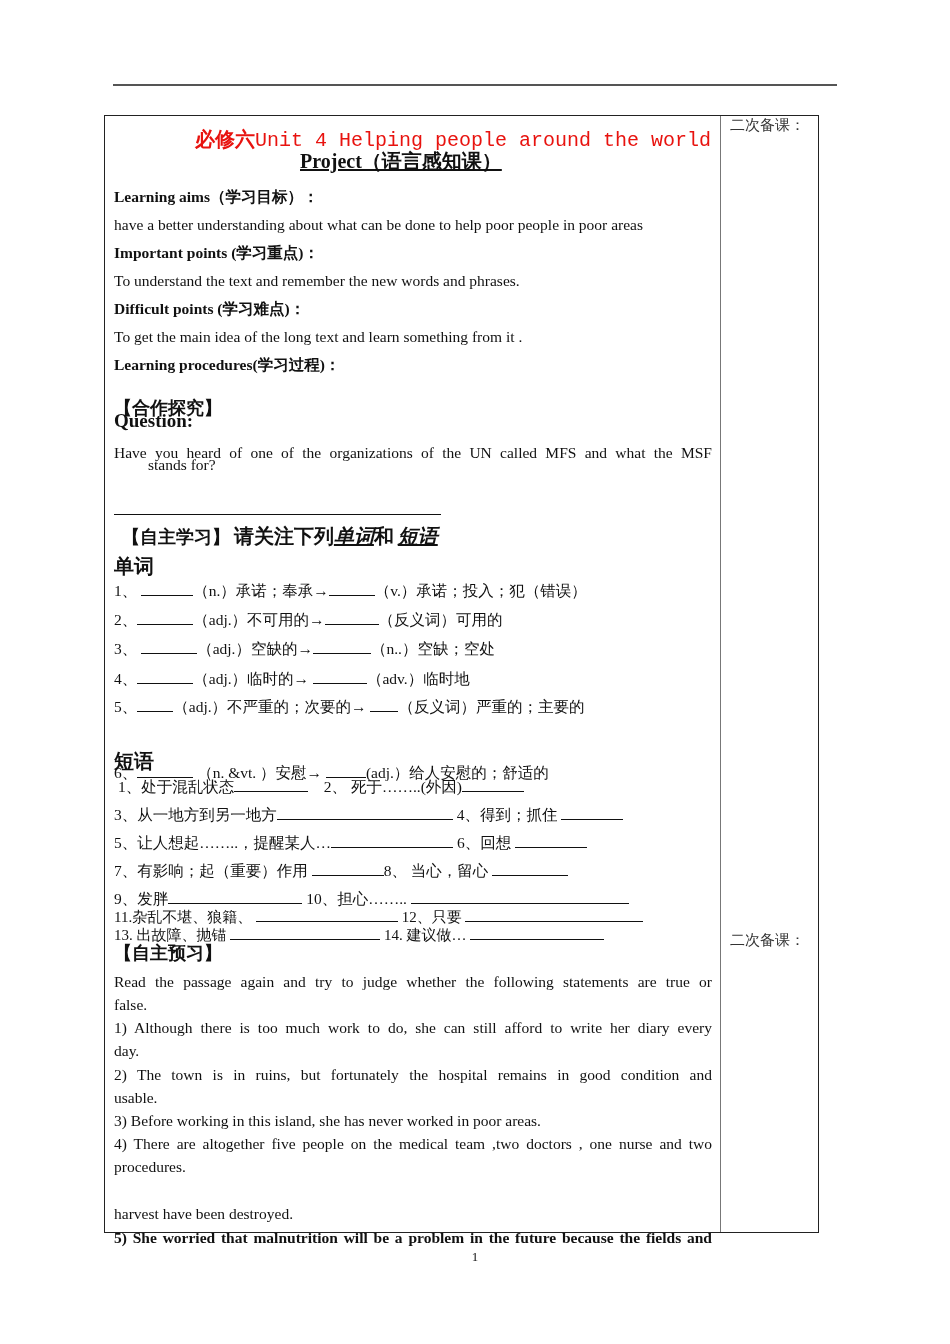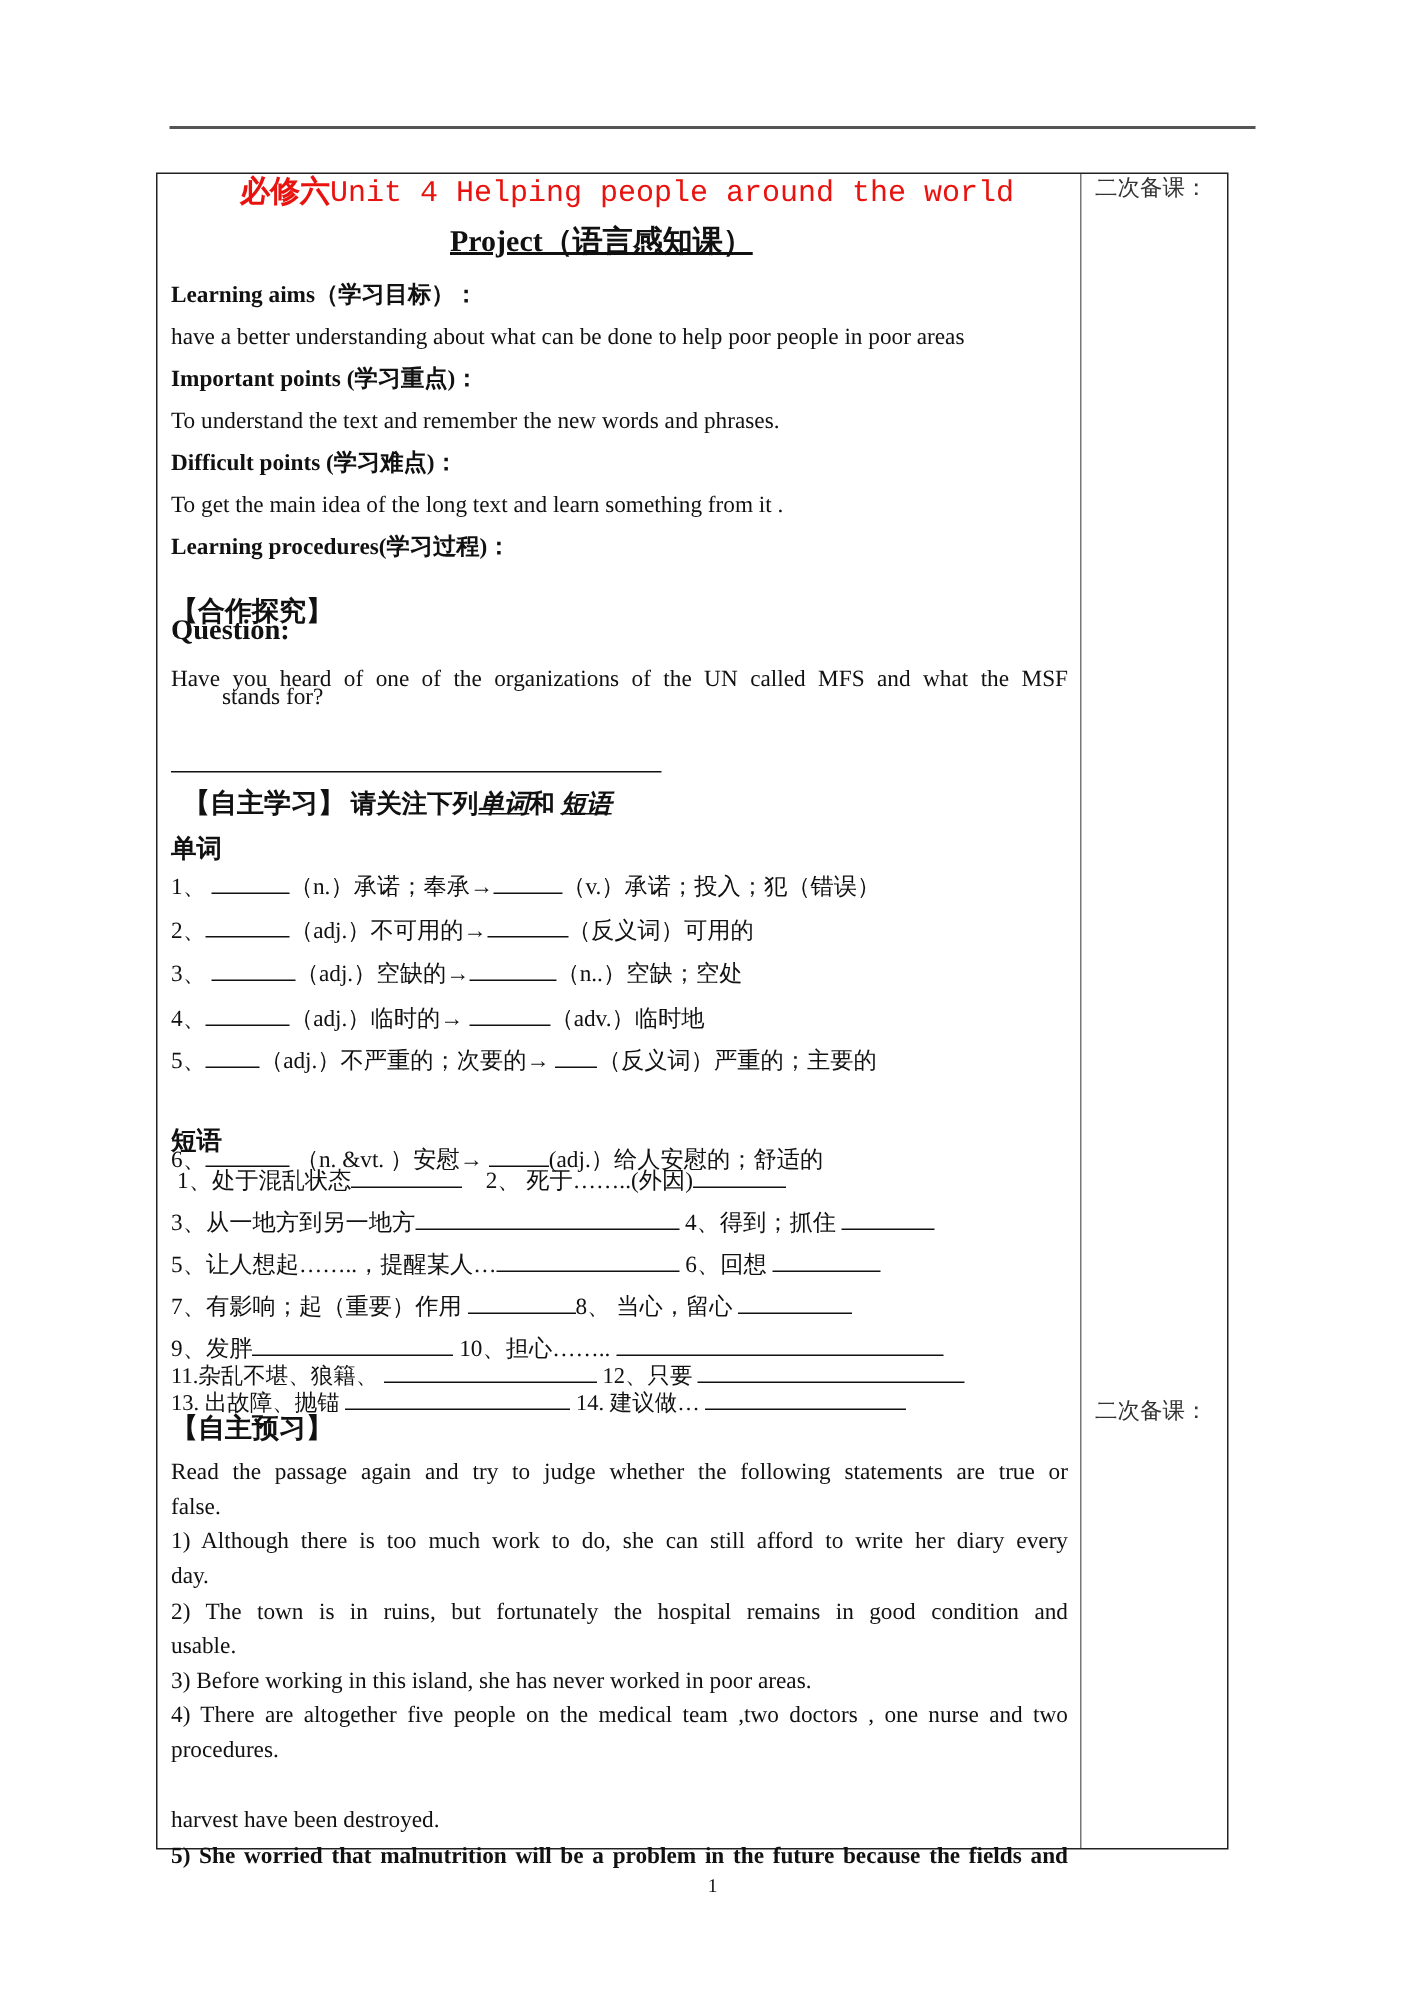--- a/index.html
+++ b/index.html
@@ -16,37 +16,37 @@
   .title-red { color:#e8130f; font-family:"Liberation Mono","DejaVu Sans Mono",monospace;
                font-size:20px; left:46px; }
   .title-red .cn { font-family:"DejaVu Serif",serif; font-weight:bold; }
   .subtitle { font-size:20px; font-weight:bold; left:186px; }
   .bold { font-weight:bold; }
   .sect { font-size:18px; font-weight:bold; font-family:"DejaVu Sans",sans-serif; }
   .q { font-size:19px; font-weight:bold; }
   .just { white-space:normal; text-align:justify; text-align-last:justify; width:598px; }
   .blank { display:inline-block; border-bottom:1px solid #111; height:14px; vertical-align:baseline; }
   .u-it { font-style:italic; text-decoration:underline; }
-  .small-cn { font-size:17px; font-weight:bold; font-family:"DejaVu Sans",sans-serif; }
+  .small-cn { font-size:20px; font-weight:bold; font-family:"DejaVu Sans",sans-serif; }
   .dense { font-size:15px; line-height:17px; }
   .page-no { position:absolute; top:1249px; left:0; width:950px; text-align:center; font-size:13px; }
   .rule-line { position:absolute; left:0; width:327px; height:1px; background:#111; }
 </style>
 </head>
 <body>
 
 <div class="header-rule"></div>
 
 <div class="sheet">
   <div class="col-divider"></div>
   <div class="side-note" style="top:0px;">二次备课：</div>
   <div class="side-note" style="top:815px;">二次备课：</div>
 
   <div class="main">
-    <div class="l title-red" style="top:1px;">
+    <div class="l title-red" style="top:13px;margin-left:35px;">
       <span class="cn">必修六</span><span>Unit 4  Helping people around the world</span>
     </div>
     <div class="l subtitle" style="top:35px;text-decoration:underline;">Project（语言感知课）</div>
 
     <div class="l bold" style="top:71px;">Learning aims（学习目标）：</div>
     <div class="l" style="top:99px;">have a better understanding about what can be done to help poor people in poor areas</div>
     <div class="l bold" style="top:127px;text-align:right;">Important points (学习重点)：</div>
     <div class="l" style="top:155px;">To understand the text and remember the new words and phrases.</div>
     <div class="l bold" style="top:183px;">Difficult points (学习难点)：</div>
     <div class="l" style="top:211px;">To get the main idea of the long text and learn something from it .</div>

